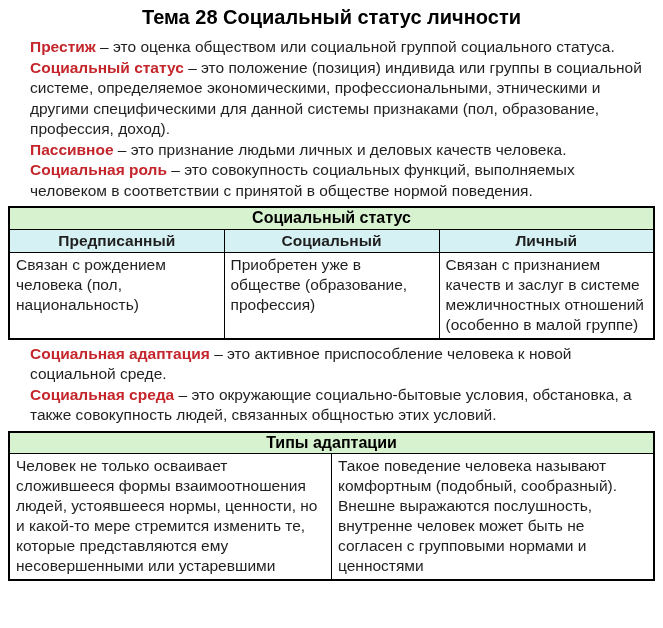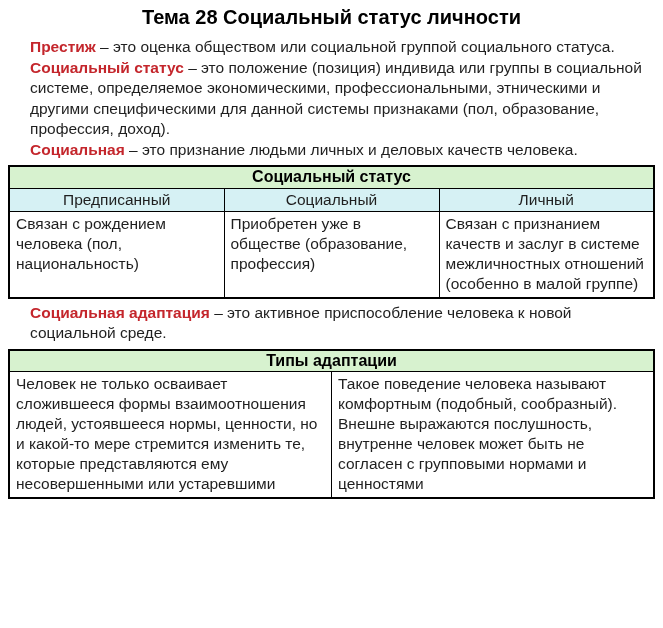--- a/index.html
+++ b/index.html
@@ -37,21 +37,21 @@
     background: var(--table-header-green, #d7f2cf);
     font-size: 16px;
     font-weight: bold;
     height: 22px;
     text-align: center;
     color: #000000;
   }
   th.cyan {
     background: var(--table-subheader-cyan, #d6f1f4);
     font-size: 15.5px;
-    font-weight: normal;
+    font-weight: bold;
     line-height: 20px;
     padding: 1px 4px;
     text-align: center;
     color: #1f1f1f;
   }
   td {
     vertical-align: top;
     font-size: 15.5px;
     line-height: 20px;
     padding: 2px 7px 3px 6px;
@@ -62,22 +62,23 @@
 <body>
 
 <div class="page">
 
   <div class="title">Тема 28 Социальный статус личности</div>
 
   <p class="def"><span class="term">Престиж</span> <span>– это оценка обществом или социальной группой социального статуса.</span></p>
 
   <p class="def"><span class="term">Социальный статус</span> <span>– это положение (позиция) индивида или группы в социальной системе, определяемое экономическими, профессиональными, этническими и другими специфическими для данной системы признаками (пол, образование, профессия, доход).</span></p>
 
-  <p class="def"><span class="term">Социальная</span> <span>– это признание людьми личных и деловых качеств человека.</span></p>
+  <p class="def"><span class="term">Пассивное</span> <span>– это признание людьми личных и деловых качеств человека.</span></p>
 
+  <p class="def"><span class="term">Социальная роль</span> <span>– это совокупность социальных функций, выполняемых человеком в соответствии с принятой в обществе нормой поведения.</span></p>
 
   <table>
     <tbody>
         <tr>
       <th class="green" colspan="3">Социальный статус</th>
     </tr>
     <tr>
       <th class="cyan">Предписанный</th>
       <th class="cyan">Социальный</th>
       <th class="cyan">Личный</th>
@@ -85,20 +86,21 @@
     <tr>
       <td>Связан с рождением человека (пол, национальность)</td>
       <td>Приобретен уже в обществе (образование, профессия)</td>
       <td>Связан с признанием качеств и заслуг в системе межличностных отношений (особенно в малой группе)</td>
     </tr>
   </tbody>
     </table>
 
   <p class="def"><span class="term">Социальная адаптация</span> <span>– это активное приспособление человека к новой социальной среде.</span></p>
 
+  <p class="def"><span class="term">Социальная среда</span> <span>– это окружающие социально-бытовые условия, обстановка, а также совокупность людей, связанных общностью этих условий.</span></p>
 
   <table>
     <tbody>
         <tr>
       <th class="green" colspan="2">Типы адаптации</th>
     </tr>
     <tr>
       <td>Человек не только осваивает сложившееся формы взаимоотношения людей, устоявшееся нормы, ценности, но и какой-то мере стремится изменить те, которые представляются ему несовершенными или устаревшими</td>
       <td>Такое поведение человека называют комфортным (подобный, сообразный). Внешне выражаются послушность, внутренне человек может быть не согласен с групповыми нормами и ценностями</td>
     </tr>

